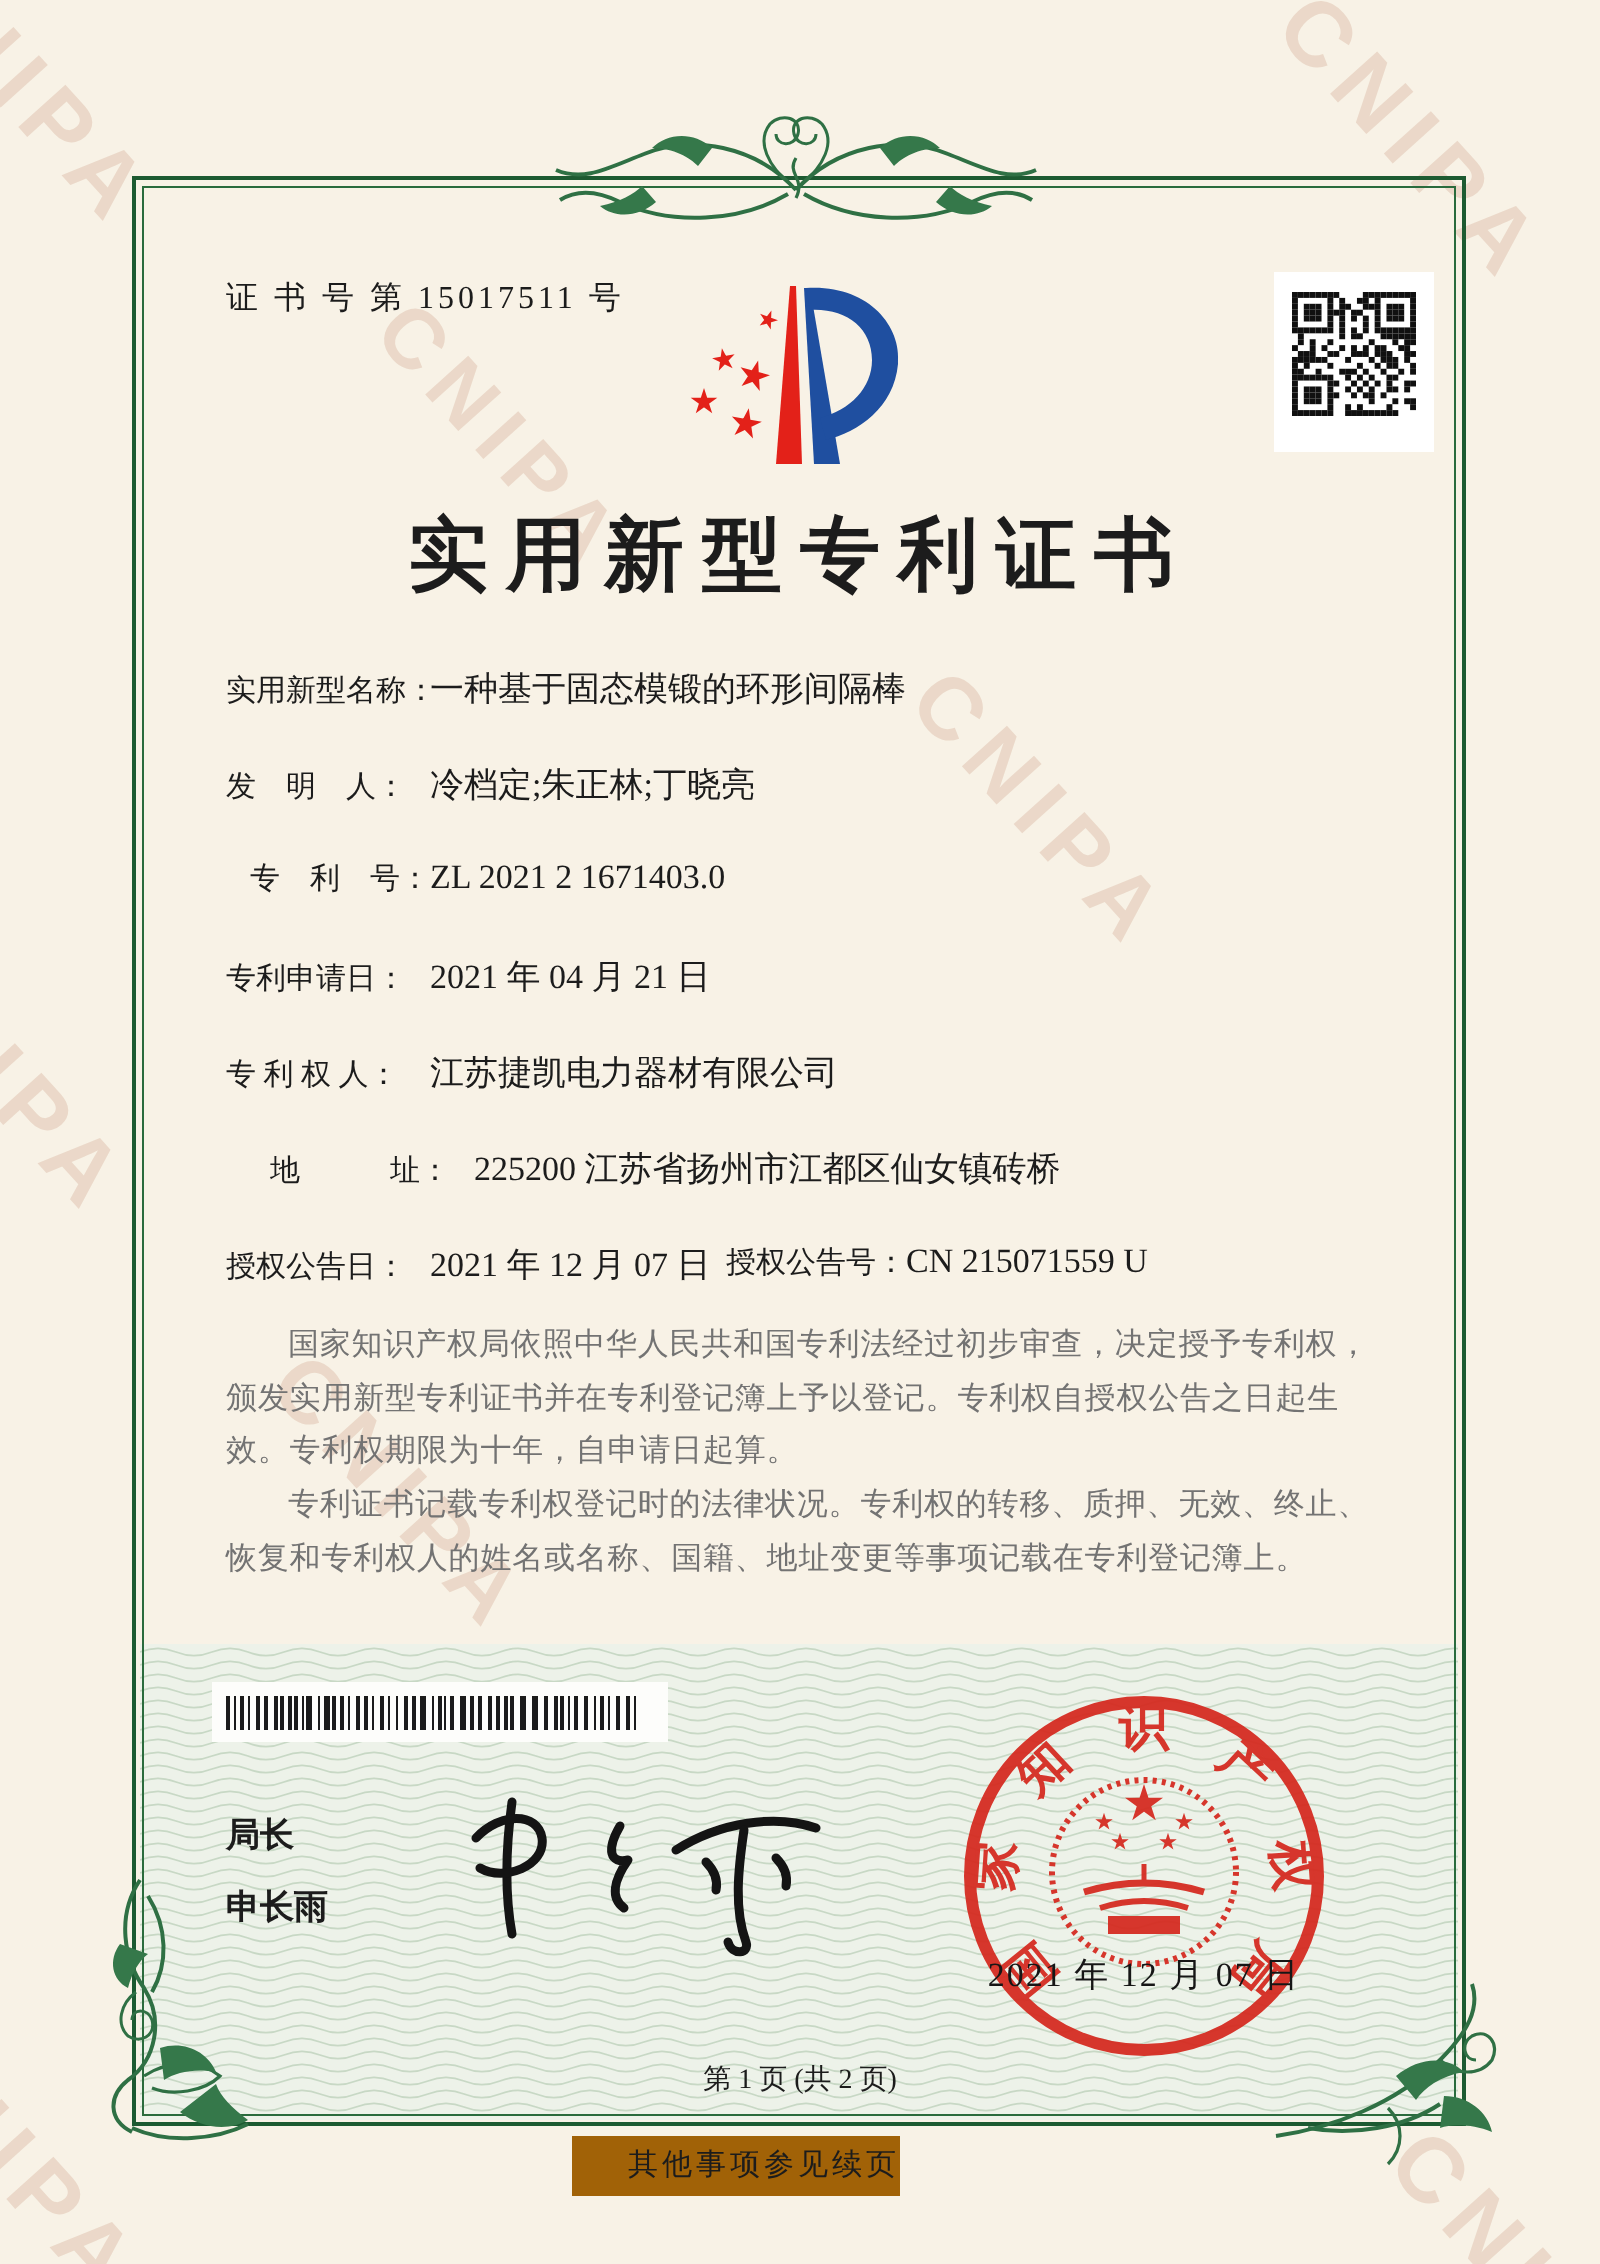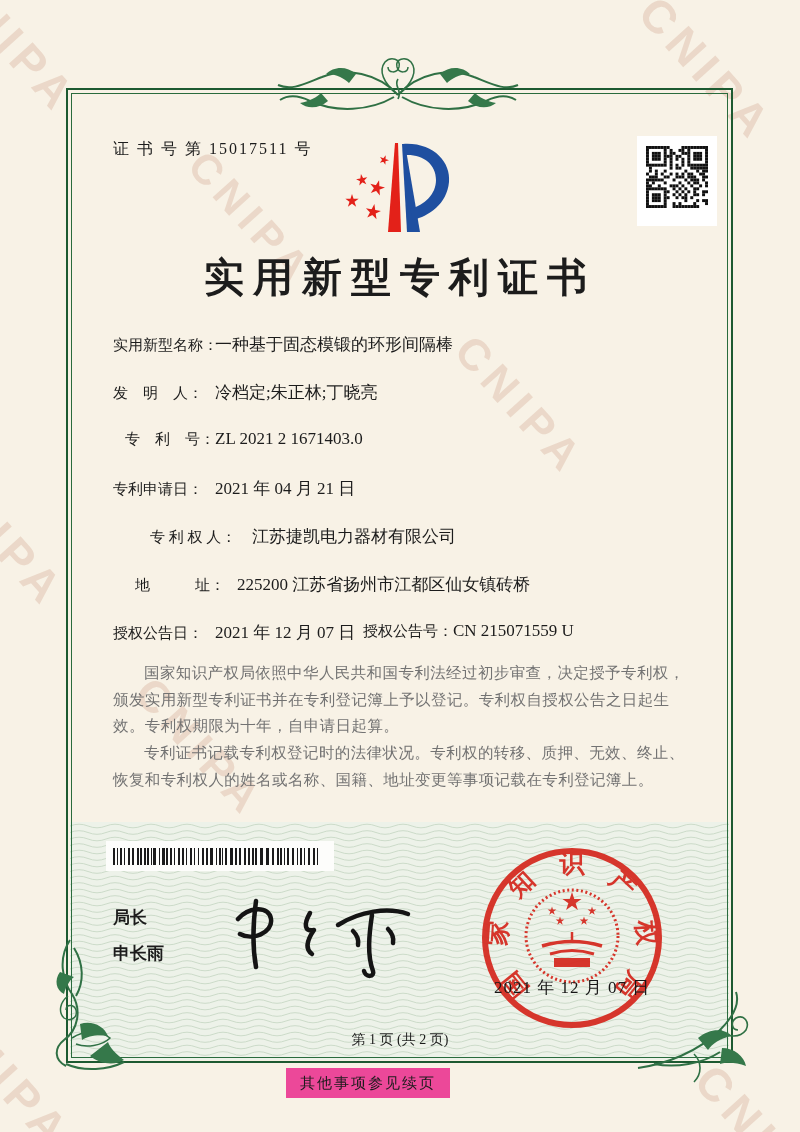--- a/index.html
+++ b/index.html
@@ -54,22 +54,22 @@
   .signature{position:absolute;left:222px;top:893px;z-index:5;}
   
   .seal{position:absolute;left:478px;top:844px;z-index:5;opacity:0.93;}
   .seal-date{
     position:absolute;left:480px;top:976px;width:184px;text-align:center;
     font-size:17px;letter-spacing:1px;color:#161616;z-index:6;white-space:nowrap;
   }
   
   .page-footer{position:absolute;left:0;top:1031px;width:800px;text-align:center;font-size:14px;z-index:4;}
   .note-strip{
-    position:absolute;left:286px;top:1068px;width:164px;height:30px;background:#ec4899;
-    text-align:center;line-height:30px;font-size:15px;letter-spacing:2px;z-index:4;
+    position:absolute;left:286px;top:1068px;width:164px;height:30px;background:#a16207;
+    text-align:right;line-height:30px;font-size:15px;letter-spacing:2px;z-index:4;
   }
 </style>
 </head>
 <body>
 
 <div class="page">
 
   <span class="wm" style="left:-28px;top:-42px;">CNIPA</span>
   <span class="wm" style="left:214px;top:142px;font-size:42px;">CNIPA</span>
   <span class="wm" style="left:668px;top:-14px;">CNIPA</span>
@@ -428,21 +428,21 @@
   </div>
   <div class="field-row" style="top:333px;">
     <span class="flabel">实用新型名称：</span><span class="fvalue">一种基于固态模锻的环形间隔棒</span>
   </div>
   <div class="field-row" style="top:429px;text-align:right;">
     <span class="flabel">专　利　号：</span><span class="fvalue">ZL 2021 2 1671403.0</span>
   </div>
   <div class="field-row" style="top:477px;">
     <span class="flabel">专利申请日：</span><span class="fvalue">2021 年 04 月 21 日</span>
   </div>
-  <div class="field-row" style="top:525px;margin-left:37px;">
+  <div class="field-row" style="top:525px;">
     <span class="flabel">专 利 权 人：</span><span class="fvalue">江苏捷凯电力器材有限公司</span>
   </div>
   <div class="field-row" style="top:573px;margin-left:22px;">
     <span class="flabel">地　　　址：</span><span class="fvalue">225200 江苏省扬州市江都区仙女镇砖桥</span>
   </div>
   <div class="field-row" style="top:621px;">
     <span class="flabel">授权公告日：</span><span class="fvalue">2021 年 12 月 07 日</span>
   </div>
   <div class="field-row" style="top:621px;left:363px;">
     <span class="flabel auto">授权公告号：</span><span class="fvalue">CN 215071559 U</span>

